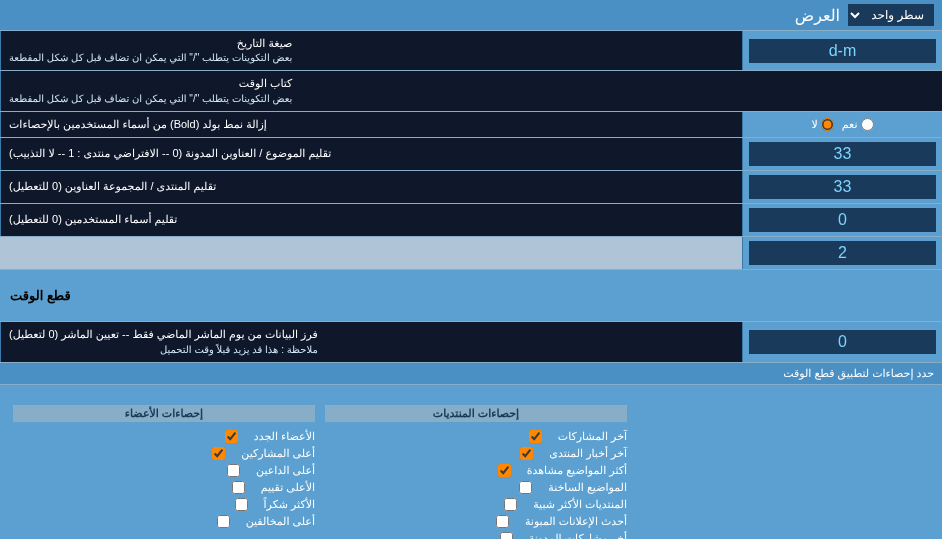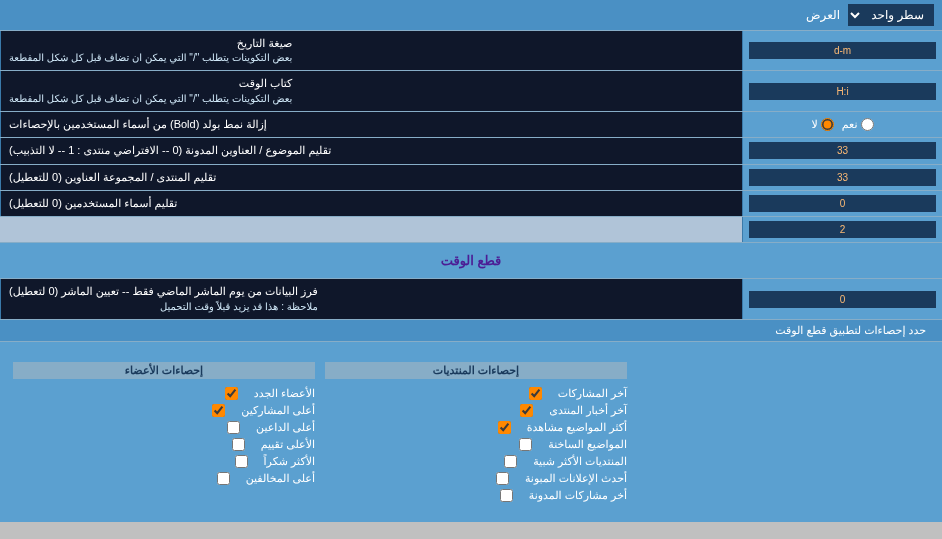--- a/index.html
+++ b/index.html
@@ -48,36 +48,36 @@
       display: flex;
       align-items: center;
       justify-content: center;
       min-width: 120px;
       width: 200px;
       border-left: 1px solid #3a7aaa;
     }
 
     .text-input {
       background: #1a3a5c;
-      color: #fdba74;
+      color: #7dd3fc;
       border: none;
       padding: 3px 6px;
-      font-size: 10px;
+      font-size: 16px;
       text-align: center;
       width: 100%;
       direction: ltr;
     }
 
     .section-header {
       background: #5ba0d0;
-      color: #4c1d95;
+      color: #000000;
       font-weight: bold;
       font-size: 13px;
-      padding: 10px 10px;
-      text-align: center;
+      padding: 18px 10px;
+      text-align: left;
       border-bottom: 1px solid #87adc7;
     }
 
     .radio-group {
       display: flex;
       align-items: center;
       gap: 8px;
       direction: rtl;
     }
 
@@ -98,21 +98,21 @@
       color: white;
       border: none;
       padding: 3px 6px;
       font-size: 12px;
       direction: rtl;
     }
 
     .bottom-header {
       background: #4a90c4;
       color: white;
-      padding: 4px 16px;
+      padding: 4px 8px;
       font-size: 11px;
       text-align: right;
       border-bottom: 1px solid #87adc7;
     }
 
     .checkboxes-area {
       display: flex;
       background: #5ba0d0;
       padding: 8px;
       gap: 0;
@@ -153,21 +153,21 @@
     .top-row {
       display: flex;
       align-items: center;
       background: #4a90c4;
       border-bottom: 1px solid #87adc7;
       padding: 4px 8px;
     }
 
     .top-label {
       color: white;
-      font-size: 12px;
+      font-size: 16px;
       margin-right: 8px;
       margin-left: auto;
     }
 
     .top-select-cell {
       display: flex;
       align-items: center;
       gap: 4px;
     }
 
@@ -190,23 +190,20 @@
     </div>
     <div class="label-cell">
       <div>
         <div>صيغة التاريخ</div>
         <small>بعض التكوينات يتطلب "/" التي يمكن ان تضاف قبل كل شكل المقطعة</small>
       </div>
     </div>
   </div>
 
   <div class="row">
-    <div class="input-cell">
-      <input type="text" class="text-input" value="H:i" style="">
-    </div>
     <div class="label-cell">
       <div>
         <div>كتاب الوقت</div>
         <small>بعض التكوينات يتطلب "/" التي يمكن ان تضاف قبل كل شكل المقطعة</small>
       </div>
     </div>
   </div>
 
   <div class="row">
     <div class="input-cell">

